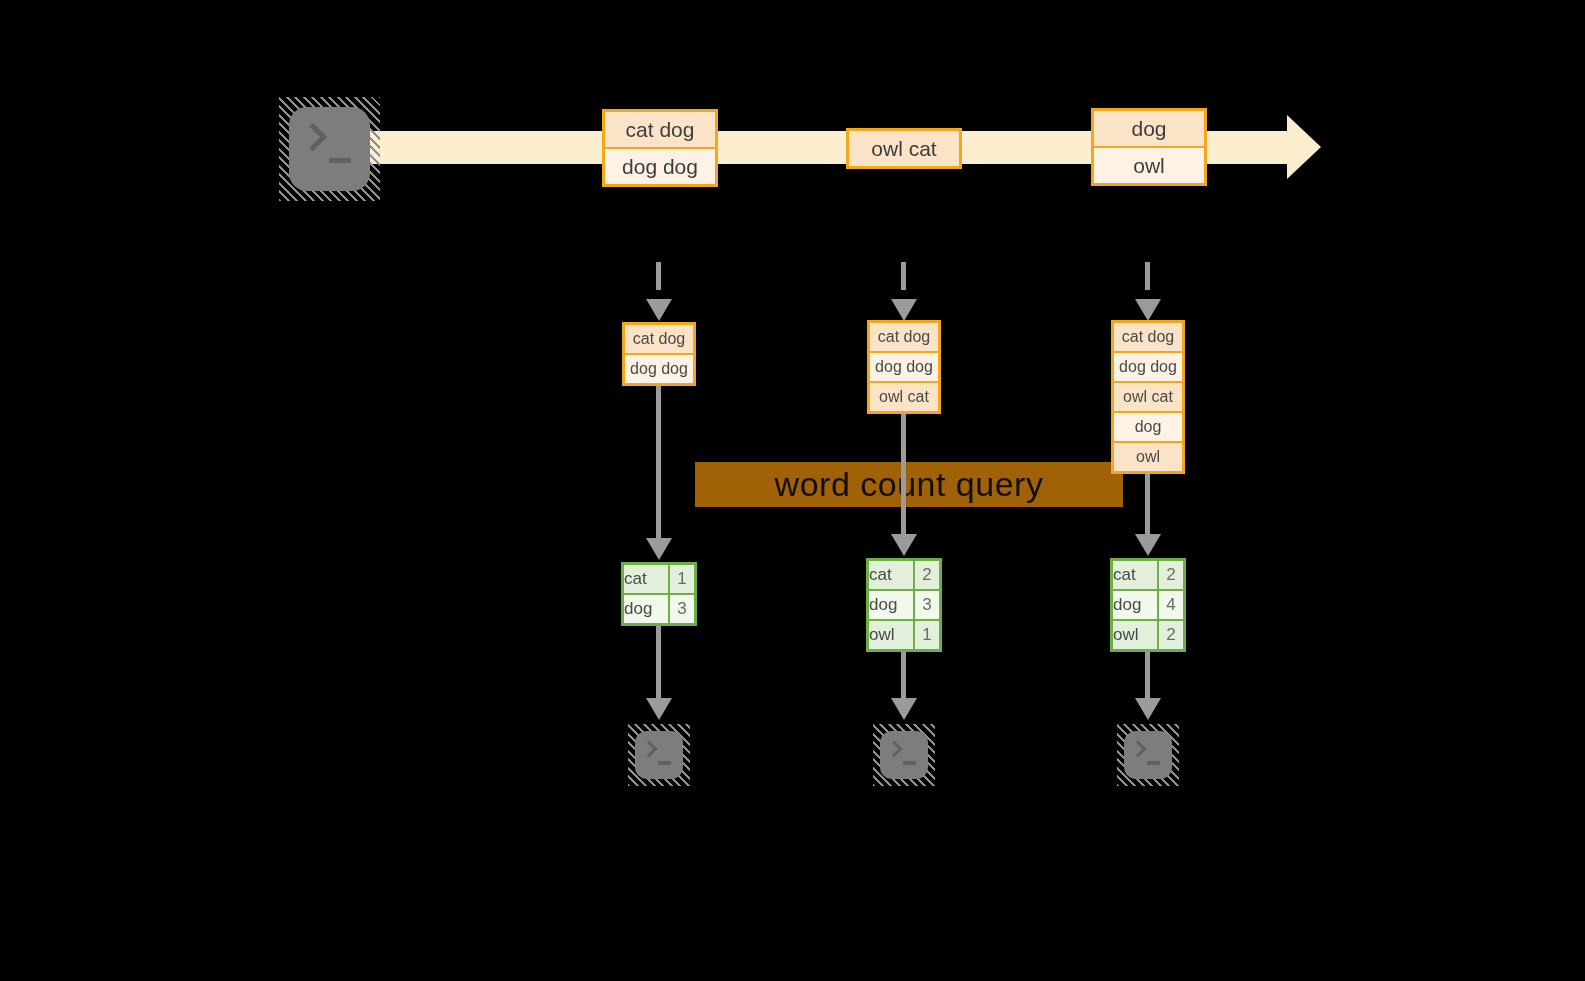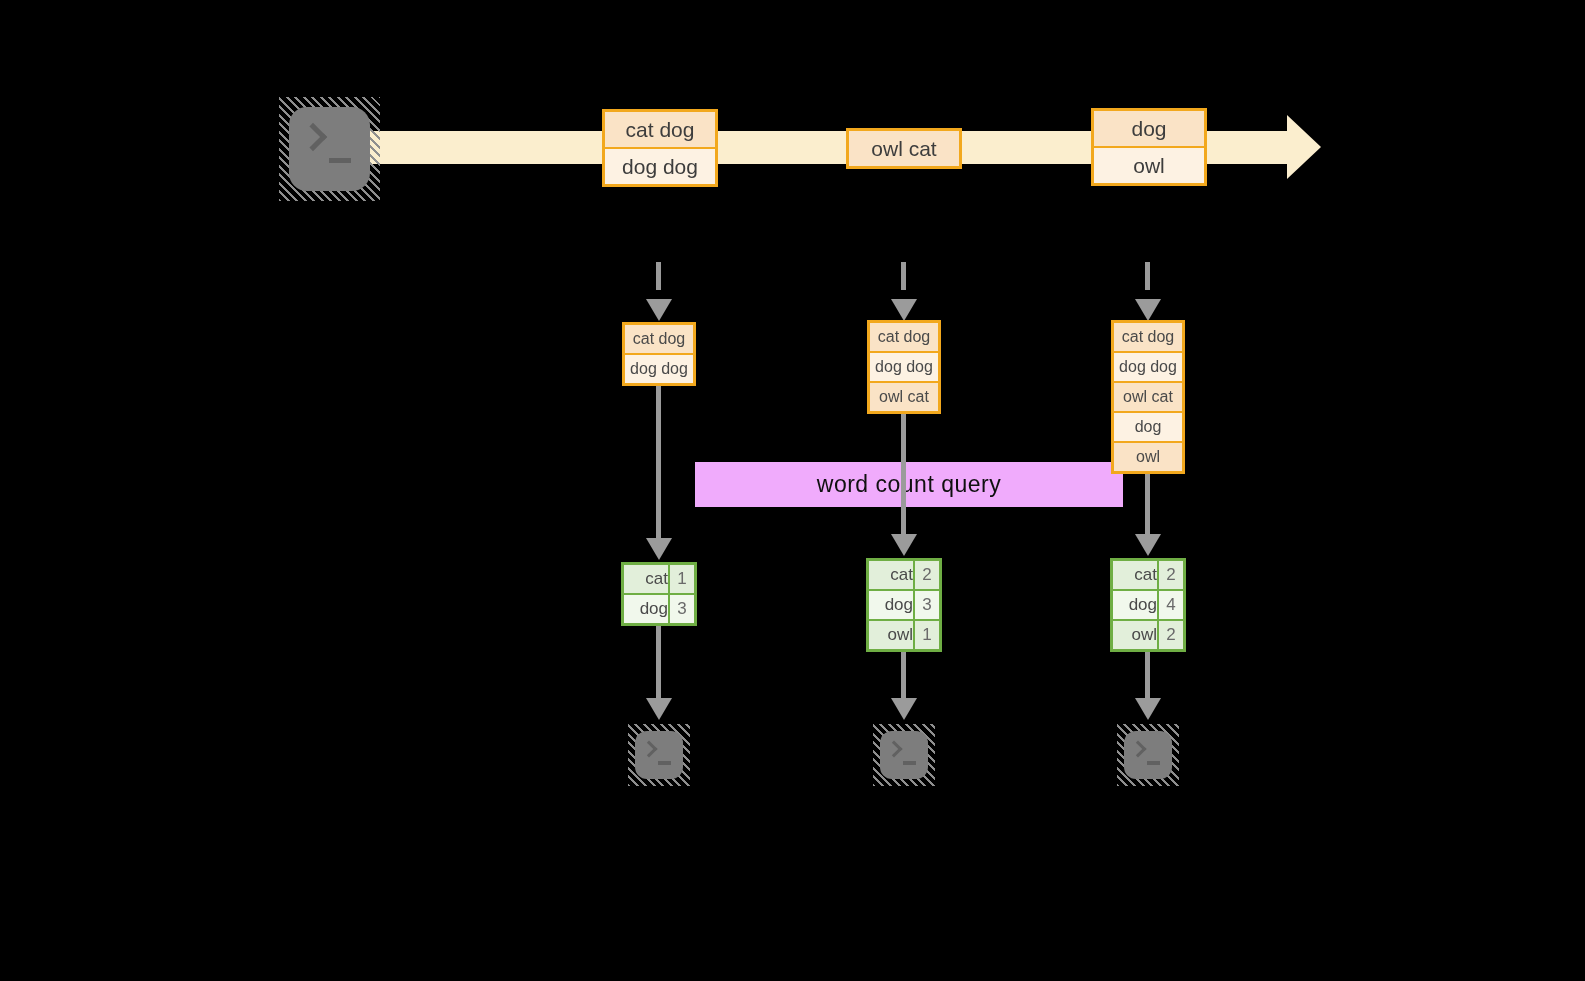--- a/index.html
+++ b/index.html
@@ -36,29 +36,29 @@
   .arrow-down{position:absolute;width:0;height:0;border-left:13px solid transparent;
               border-right:13px solid transparent;border-top:22px solid #9B9B9B;}
   .over-label{z-index:6;}
 
   
   .stack{position:absolute;width:68px;border:3px solid #F2A81D;z-index:6;}
   .stack-row{height:28px;line-height:28px;text-align:center;font-size:16px;color:#4a4a4a;}
   .stack-row + .stack-row{border-top:2px solid #F2A81D;}
 
   
-  .query-label{position:absolute;left:695px;top:462px;width:428px;height:45px;background:#f0abfc;
+  .query-label{position:absolute;left:695px;top:462px;width:428px;height:45px;background:#a16207;
                z-index:5;display:flex;align-items:center;justify-content:center;
-               font-size:23px;font-weight:300;color:#101010;letter-spacing:0.5px;}
+               font-size:34px;font-weight:300;color:#101010;letter-spacing:0.5px;}
 
   
   .wc-table{position:absolute;width:70px;border:3px solid #6FAE44;}
   .wc-row{display:flex;height:28px;line-height:28px;}
   .wc-row + .wc-row{border-top:2px solid #6FAE44;}
-  .wc-word{width:44px;text-align:right;font-size:17px;color:#4a4a4a;border-radius:11px;}
+  .wc-word{width:44px;text-align:left;font-size:17px;color:#4a4a4a;border-radius:11px;}
   .wc-count{width:24px;border-left:2px solid #6FAE44;text-align:center;font-size:17px;color:#6a6a6a;}
   .gdark{background:#E2EFDA;}
   .glight{background:#F1F8EC;}
 </style>
 </head>
 <body>
 
 <div id="canvas">
 
   <div class="stream-band"></div>

